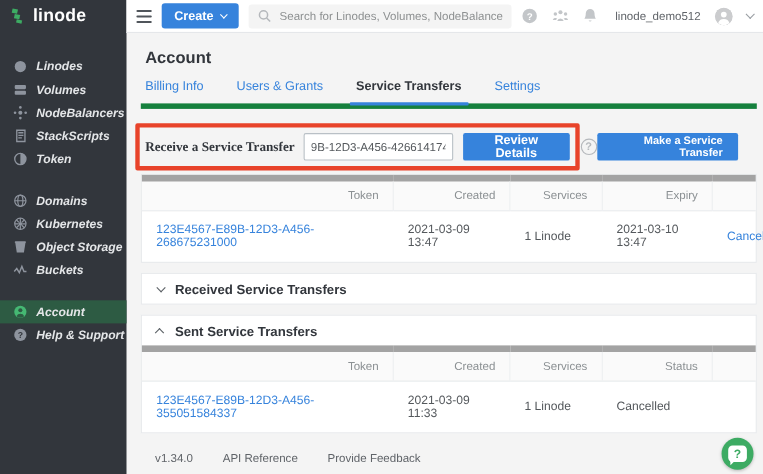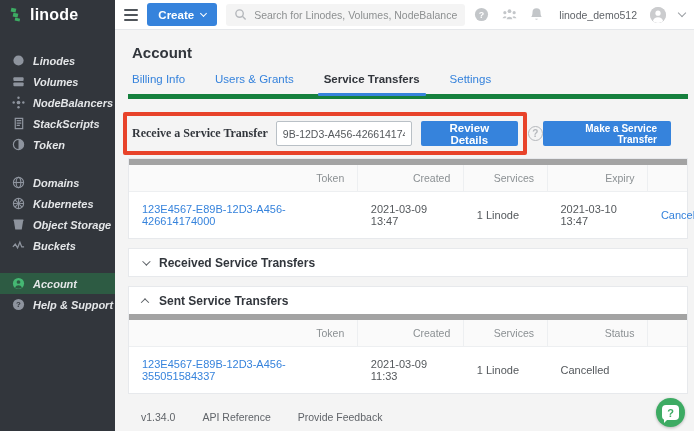--- a/index.html
+++ b/index.html
@@ -298,21 +298,21 @@
             <tr>
               <th class="col-token">Token</th>
               <th class="col-created">Created</th>
               <th class="col-services">Services</th>
               <th class="col-expiry">Expiry</th>
               <th class="col-action"></th>
             </tr>
           </thead>
           <tbody>
             <tr>
-              <td><a class="link">123E4567-E89B-12D3-A456-426614174000</a></td>
+              <td><a class="link">123E4567-E89B-12D3-A456-268675231000</a></td>
               <td>2021-03-09 13:47</td>
               <td>1 Linode</td>
               <td>2021-03-10 13:47</td>
               <td class="action-cell"><a class="link">Cancel</a></td>
             </tr>
           </tbody>
         </table>
       </section>
 
       <section class="panel">

